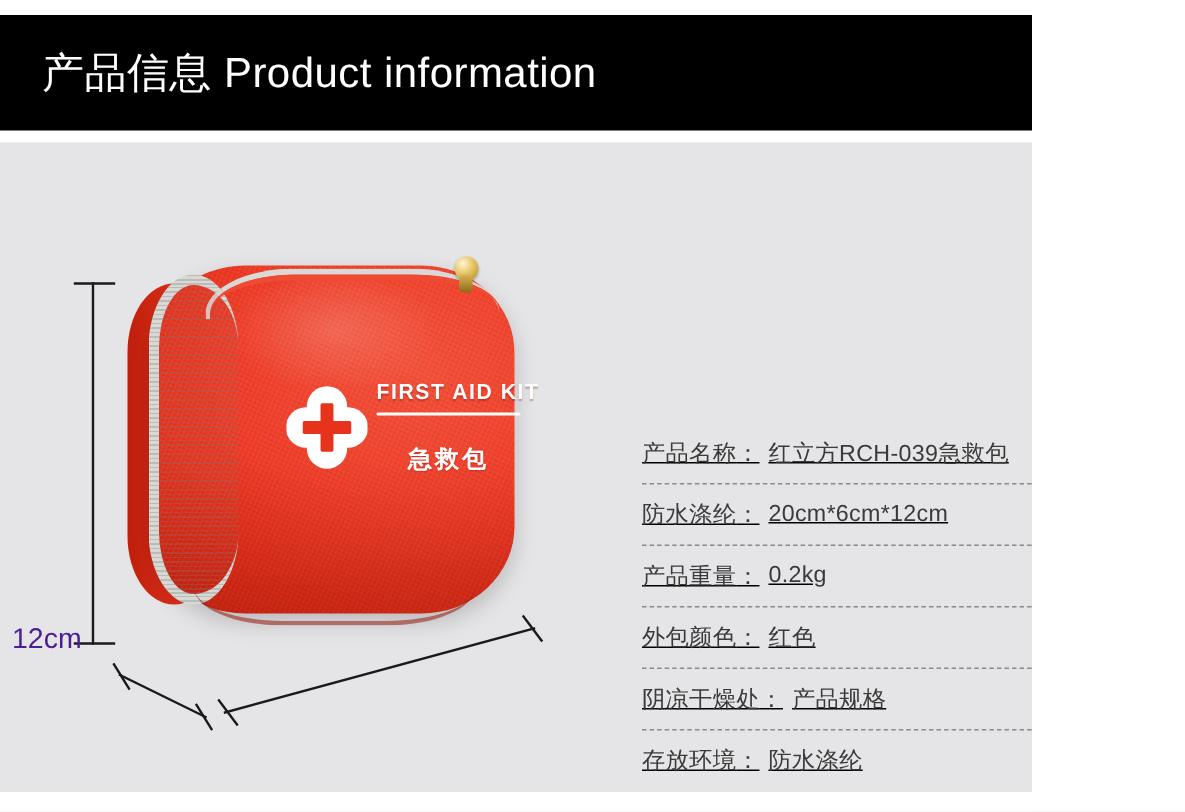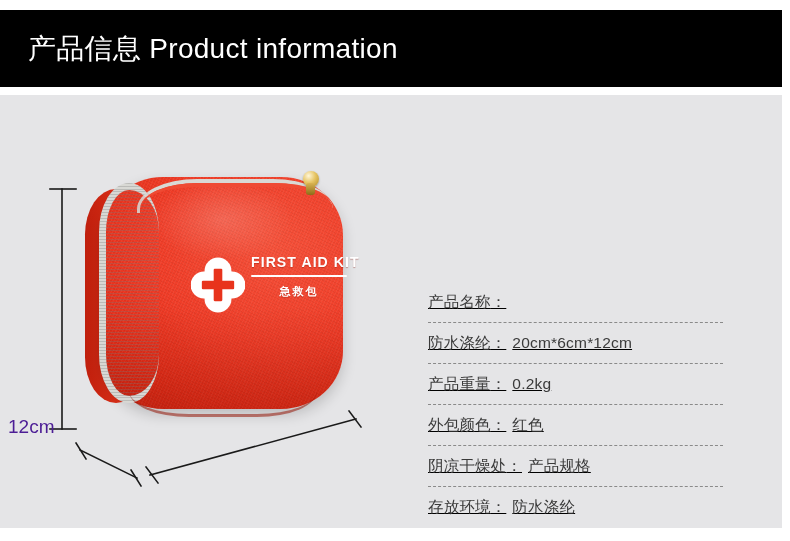--- a/index.html
+++ b/index.html
@@ -10,24 +10,25 @@
   body {
     width: 790px;
     height: 541px;
     background: #ffffff;
     font-family: "Liberation Sans", "DejaVu Sans", sans-serif;
     overflow: hidden;
     position: relative;
   }
   #page {
     position: relative;
-    width: 782px;
+    width: 652px;
     height: 541px;
     background: #ffffff;
     overflow: hidden;
+    padding-left: 36px;
   }
 
   
   .header-bar {
     position: absolute;
     left: 0;
     top: 10px;
     width: 790px;
     height: 77px;
     background: #000000;
@@ -255,23 +256,23 @@
     text-shadow: 0 1px 1px rgba(120,12,0,0.35);
   }
   .brand-rule {
     margin-top: 4px;
     width: 96px;
     height: 2.5px;
     background: #ffffff;
     border-radius: 1px;
   }
   .brand-line2 {
-    margin-top: 7px;
+    margin-top: 19px;
     color: #ffffff;
-    font-size: 11px;
+    font-size: 16px;
     font-weight: 700;
     letter-spacing: 2px;
     white-space: nowrap;
     text-align: center;
     width: 96px;
     text-shadow: 0 1px 1px rgba(120,12,0,0.35);
   }
 
   
   .dims {
@@ -408,20 +409,21 @@
         <div class="dim-label dim-label-12">12cm</div>
 
       </div>
     </div>
 
     <div class="spec-table">
 
       <div class="spec-row">
         <span class="spec-label">产品名称</span>
         <span class="spec-colon">：</span>
+        <span class="spec-value">红立方RCH-039急救包</span>
       </div>
 
       <div class="spec-row">
         <span class="spec-label">防水涤纶</span>
         <span class="spec-colon">：</span>
         <span class="spec-value">20cm*6cm*12cm</span>
       </div>
 
       <div class="spec-row">
         <span class="spec-label">产品重量</span>

